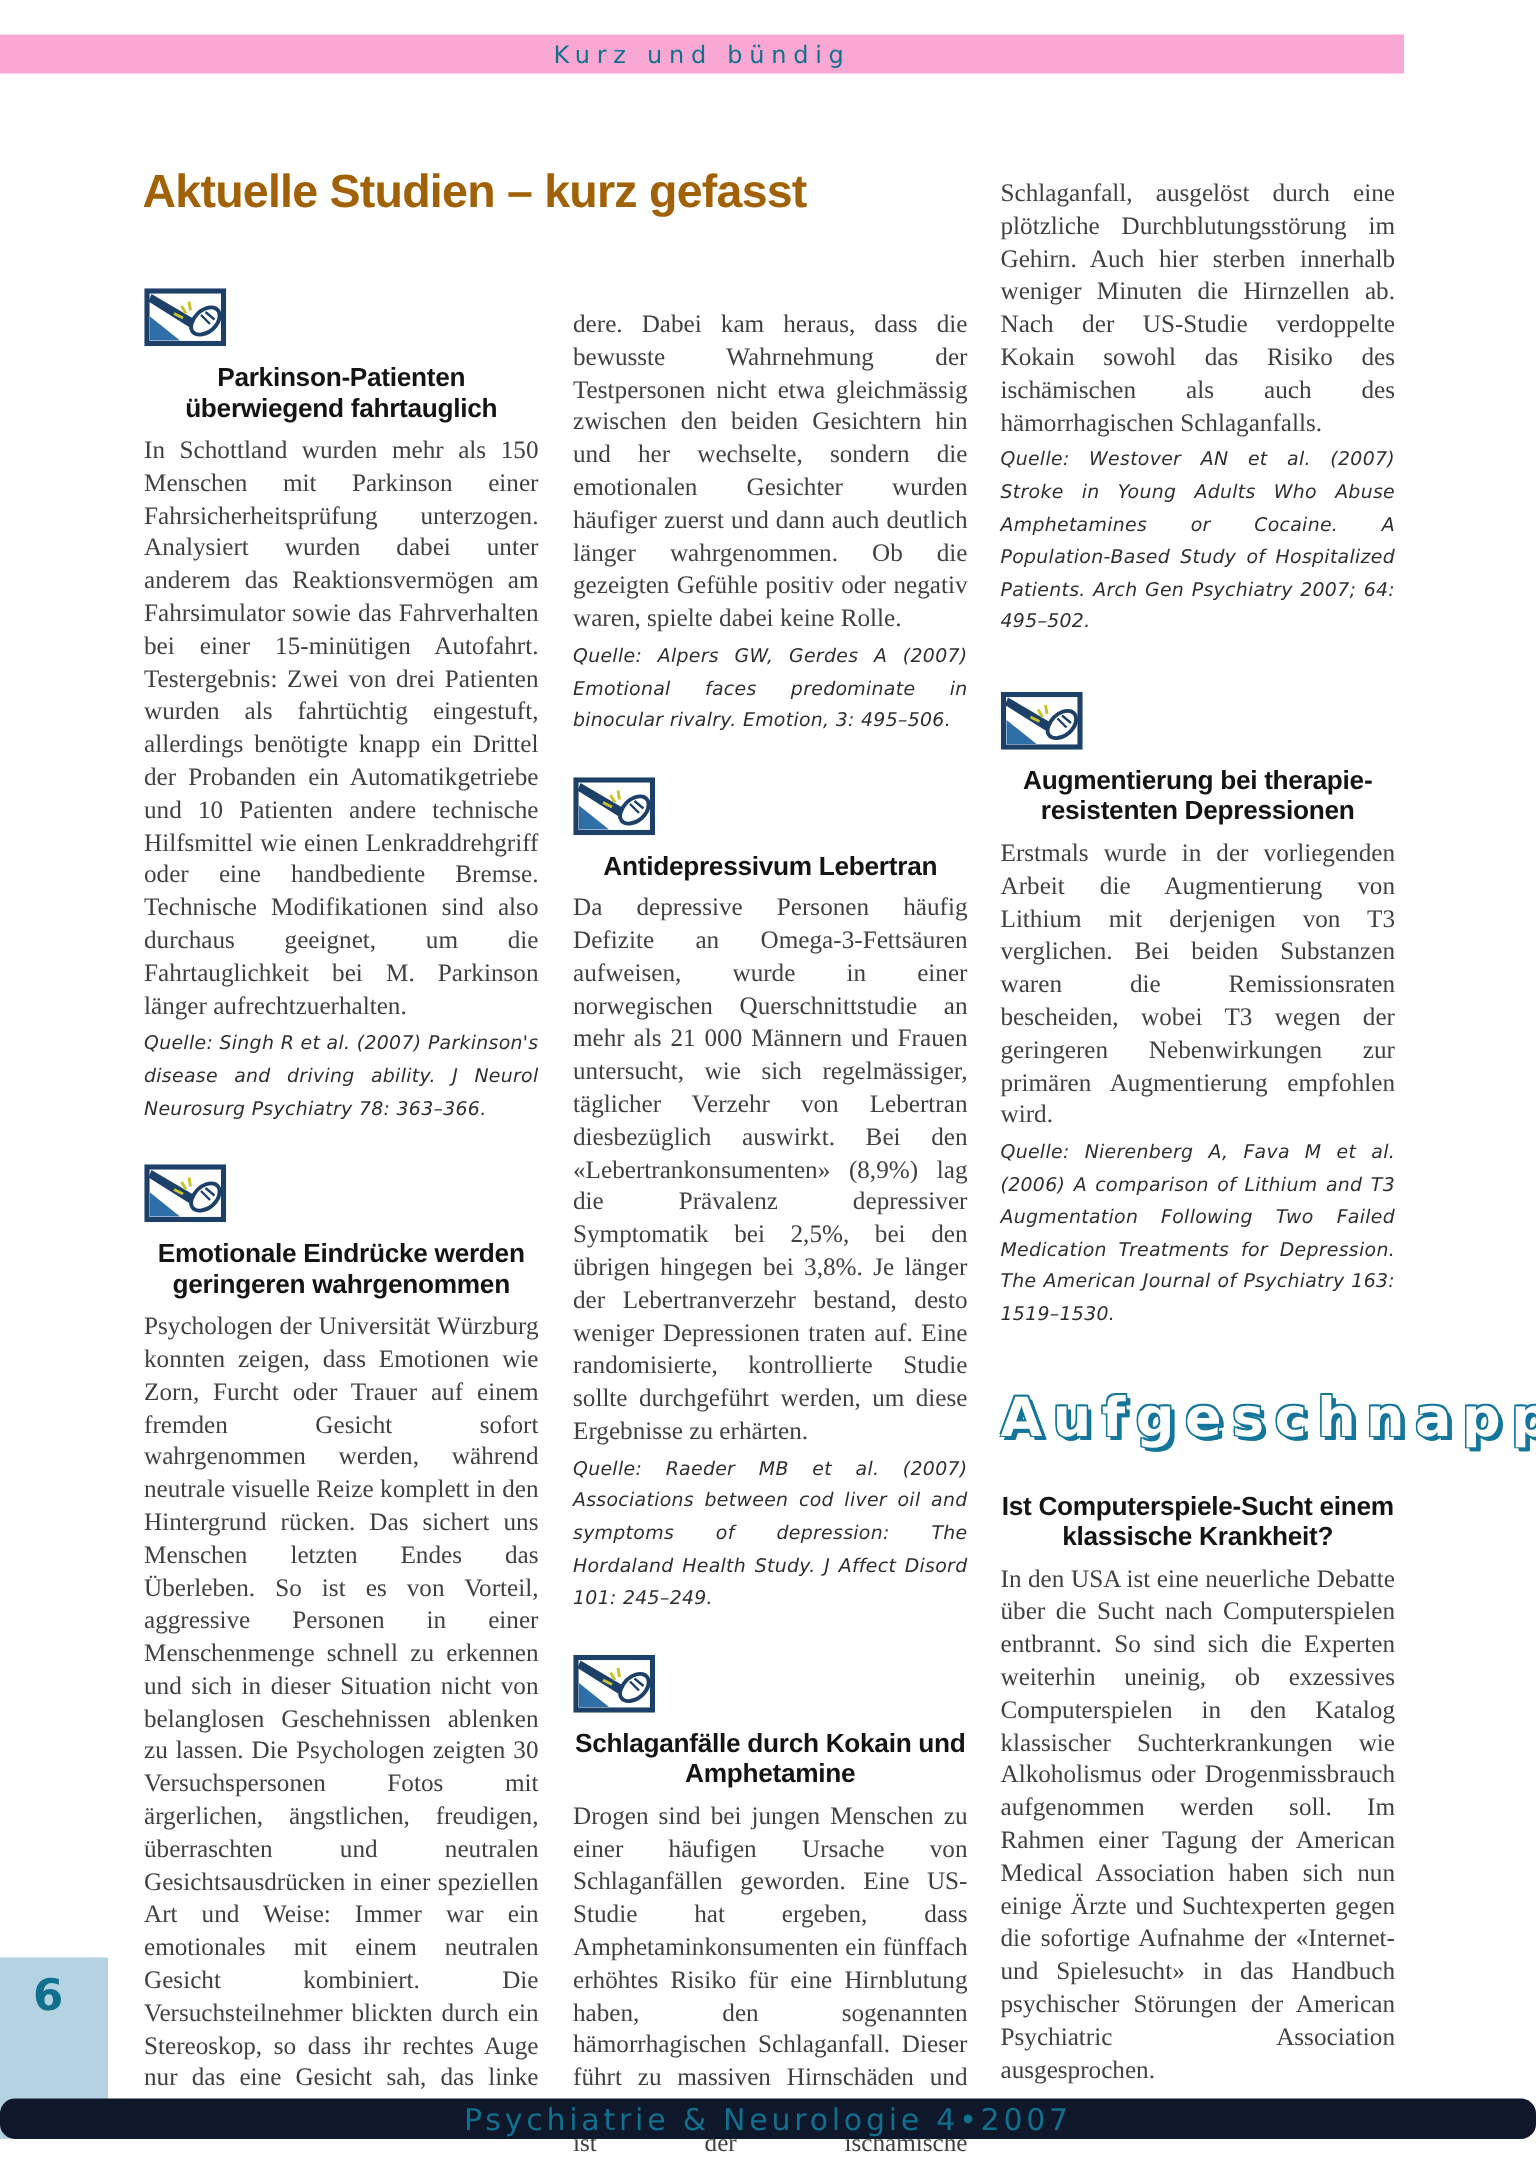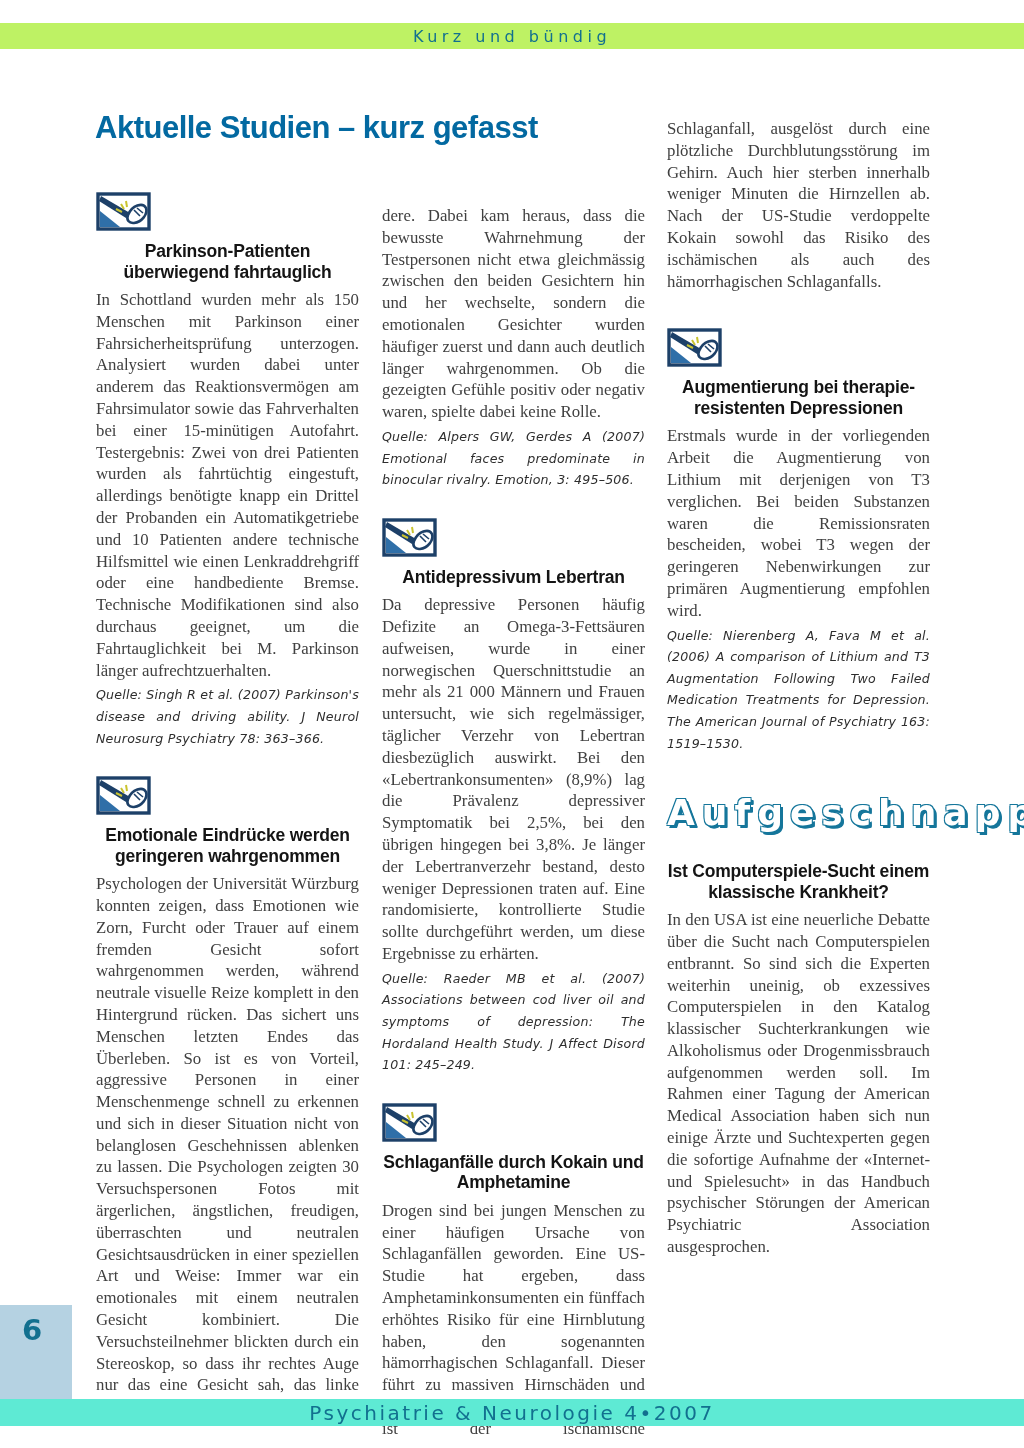--- a/index.html
+++ b/index.html
@@ -2,31 +2,31 @@
 <html><head>
 <meta charset="utf-8">
 <style>
   html,body { margin:0; padding:0; }
   body {
     width:1024px; height:1448px; background:#ffffff; position:relative;
     font-family:"Liberation Serif", serif; color:#1c1c1c;
     -webkit-font-smoothing:antialiased;
   }
   .top-band {
-    position:absolute; top:23px; left:0; width:1024px; height:26px;
-    background:#bef264; display:flex; align-items:center; justify-content:center;
+    position:absolute; top:23px; left:0; width:936px; height:26px;
+    background:#f9a8d4; display:flex; align-items:center; justify-content:center;
   }
   .band-label {
     font-family:"DejaVu Sans", sans-serif; font-size:16px; letter-spacing:4.5px;
     color:#12708f;
   }
   .page-title {
     position:absolute; left:95px; top:110px; margin:0;
     font-family:"Liberation Sans", sans-serif; font-weight:bold; font-size:31px;
-    letter-spacing:-0.5px; color:#0369a1; white-space:nowrap;
+    letter-spacing:-0.5px; color:#a16207; white-space:nowrap;
   }
   .col { position:absolute; width:263px; }
   .col1 { left:96px;  top:192px; }
   .col2 { left:382px; top:184px;margin-top:21px; }
   .col3 { left:667px; top:118px; }
 
   .icon-box { width:55px; height:39px; margin:0 0 10px 0; }
   .icon-box.mt { margin-top:27px; }
   .icon-box svg { display:block; }
 
@@ -55,21 +55,21 @@
   .page-num-block {
     position:absolute; left:0; top:1305px; width:72px; height:121px;
     background:#b5d2e2;
   }
   .page-num {
     font-family:"DejaVu Sans", sans-serif; font-weight:bold; font-size:29px;
     color:#12708f; position:absolute; left:22px; top:8px;
   }
   .footer-band {
     position:absolute; left:0; top:1399px; width:1024px; height:27px;
-    background:#5eead4; display:flex; align-items:center; justify-content:center;
+    background:#0f172a; display:flex; align-items:center; justify-content:center;border-radius:10px;
   }
   .footer-label {
     font-family:"DejaVu Sans", sans-serif; font-size:20px; letter-spacing:2.5px;
     color:#12708f;
   }
 </style>
 </head>
 <body>
 
 <div class="top-band">
@@ -127,20 +127,21 @@
     <svg width="55" height="39" viewBox="0 0 55 39">
         <use href="#writing-hand"></use>
       </svg>
   </div>
   <h3 class="heading">Schlaganfälle durch Kokain und Amphetamine</h3>
   <p class="body cont">Drogen sind bei jungen Menschen zu einer häufigen Ursache von Schlaganfällen geworden. Eine US-Studie hat ergeben, dass Amphetaminkonsumenten ein fünffach erhöhtes Risiko für eine Hirnblutung haben, den sogenannten hämorrhagischen Schlaganfall. Dieser führt zu massiven Hirnschäden und endet häufig tödlich. Die andere Form ist der ischämische</p>
 </div>
 
 <div class="col col3">
   <p class="body">Schlaganfall, ausgelöst durch eine plötzliche Durchblutungsstörung im Gehirn. Auch hier sterben innerhalb weniger Minuten die Hirnzellen ab. Nach der US-Studie verdoppelte Kokain sowohl das Risiko des ischämischen als auch des hämorrhagischen Schlaganfalls.</p>
+  <p class="source">Quelle: Westover AN et al. (2007) Stroke in Young Adults Who Abuse Amphetamines or Cocaine. A Population-Based Study of Hospitalized Patients. Arch Gen Psychiatry 2007; 64: 495–502.</p>
 
   <div class="icon-box mt" style="margin-top:36px">
     <svg width="55" height="39" viewBox="0 0 55 39">
         <use href="#writing-hand"></use>
       </svg>
   </div>
   <h3 class="heading">Augmentierung bei therapie-resistenten Depressionen</h3>
   <p class="body">Erstmals wurde in der vorliegenden Arbeit die Augmentierung von Lithium mit derjenigen von T3 verglichen. Bei beiden Substanzen waren die Remissionsraten bescheiden, wobei T3 wegen der geringeren Nebenwirkungen zur primären Augmentierung empfohlen wird.</p>
   <p class="source">Quelle: Nierenberg A, Fava M et al. (2006) A comparison of Lithium and T3 Augmentation Following Two Failed Medication Treatments for Depression. The American Journal of Psychiatry 163: 1519–1530.</p>
 

